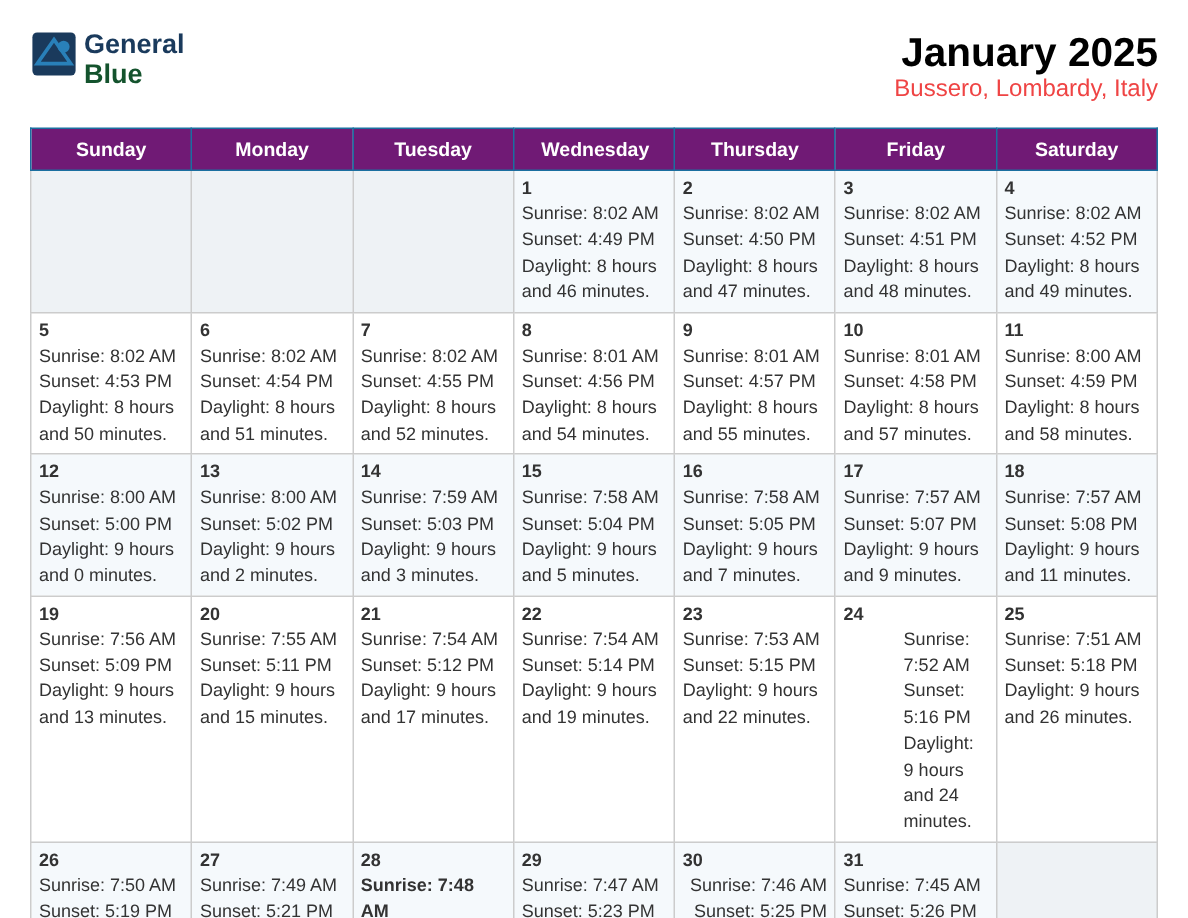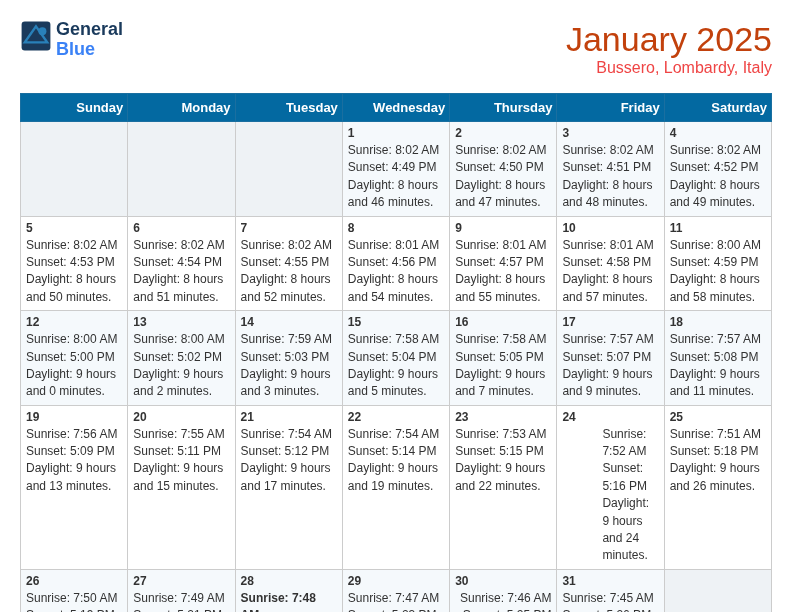--- a/index.html
+++ b/index.html
@@ -20,49 +20,49 @@
       display: flex;
       gap: 4px;
     }
     .logo-text {
       font-size: 18px;
       font-weight: bold;
       color: #1a3a5c;
       line-height: 1.1;
     }
     .logo-text span {
-      color: #3b82f6;
+      color: #14532d;
     }
     .logo-icon {
       width: 32px;
       height: 32px;
     }
     .title-area {
       text-align: right;
     }
     .month-title {
-      font-size: 34px;
-      font-weight: normal;
-      color: #c2410c;
+      font-size: 27px;
+      font-weight: bold;
+      color: #000000;
     }
     .location {
       font-size: 16px;
       color: #ef4444;
     }
     table {
       width: 100%;
       border-collapse: collapse;
       table-layout: fixed;
     }
     thead tr th {
-      background: #0369a1;
+      background: #701a75;
       color: #fff;
       font-size: 13px;
-      padding: 6px 4px;
-      text-align: right;
+      padding: 6px 18px;
+      text-align: center;
       border: 1px solid #1a6fa0;
     }
     tbody tr td {
       border: 1px solid #ccc;
       vertical-align: top;
       padding: 4px 5px;
       font-size: 10.5px;
       color: #333;
       min-height: 80px;
       height: 85px;

